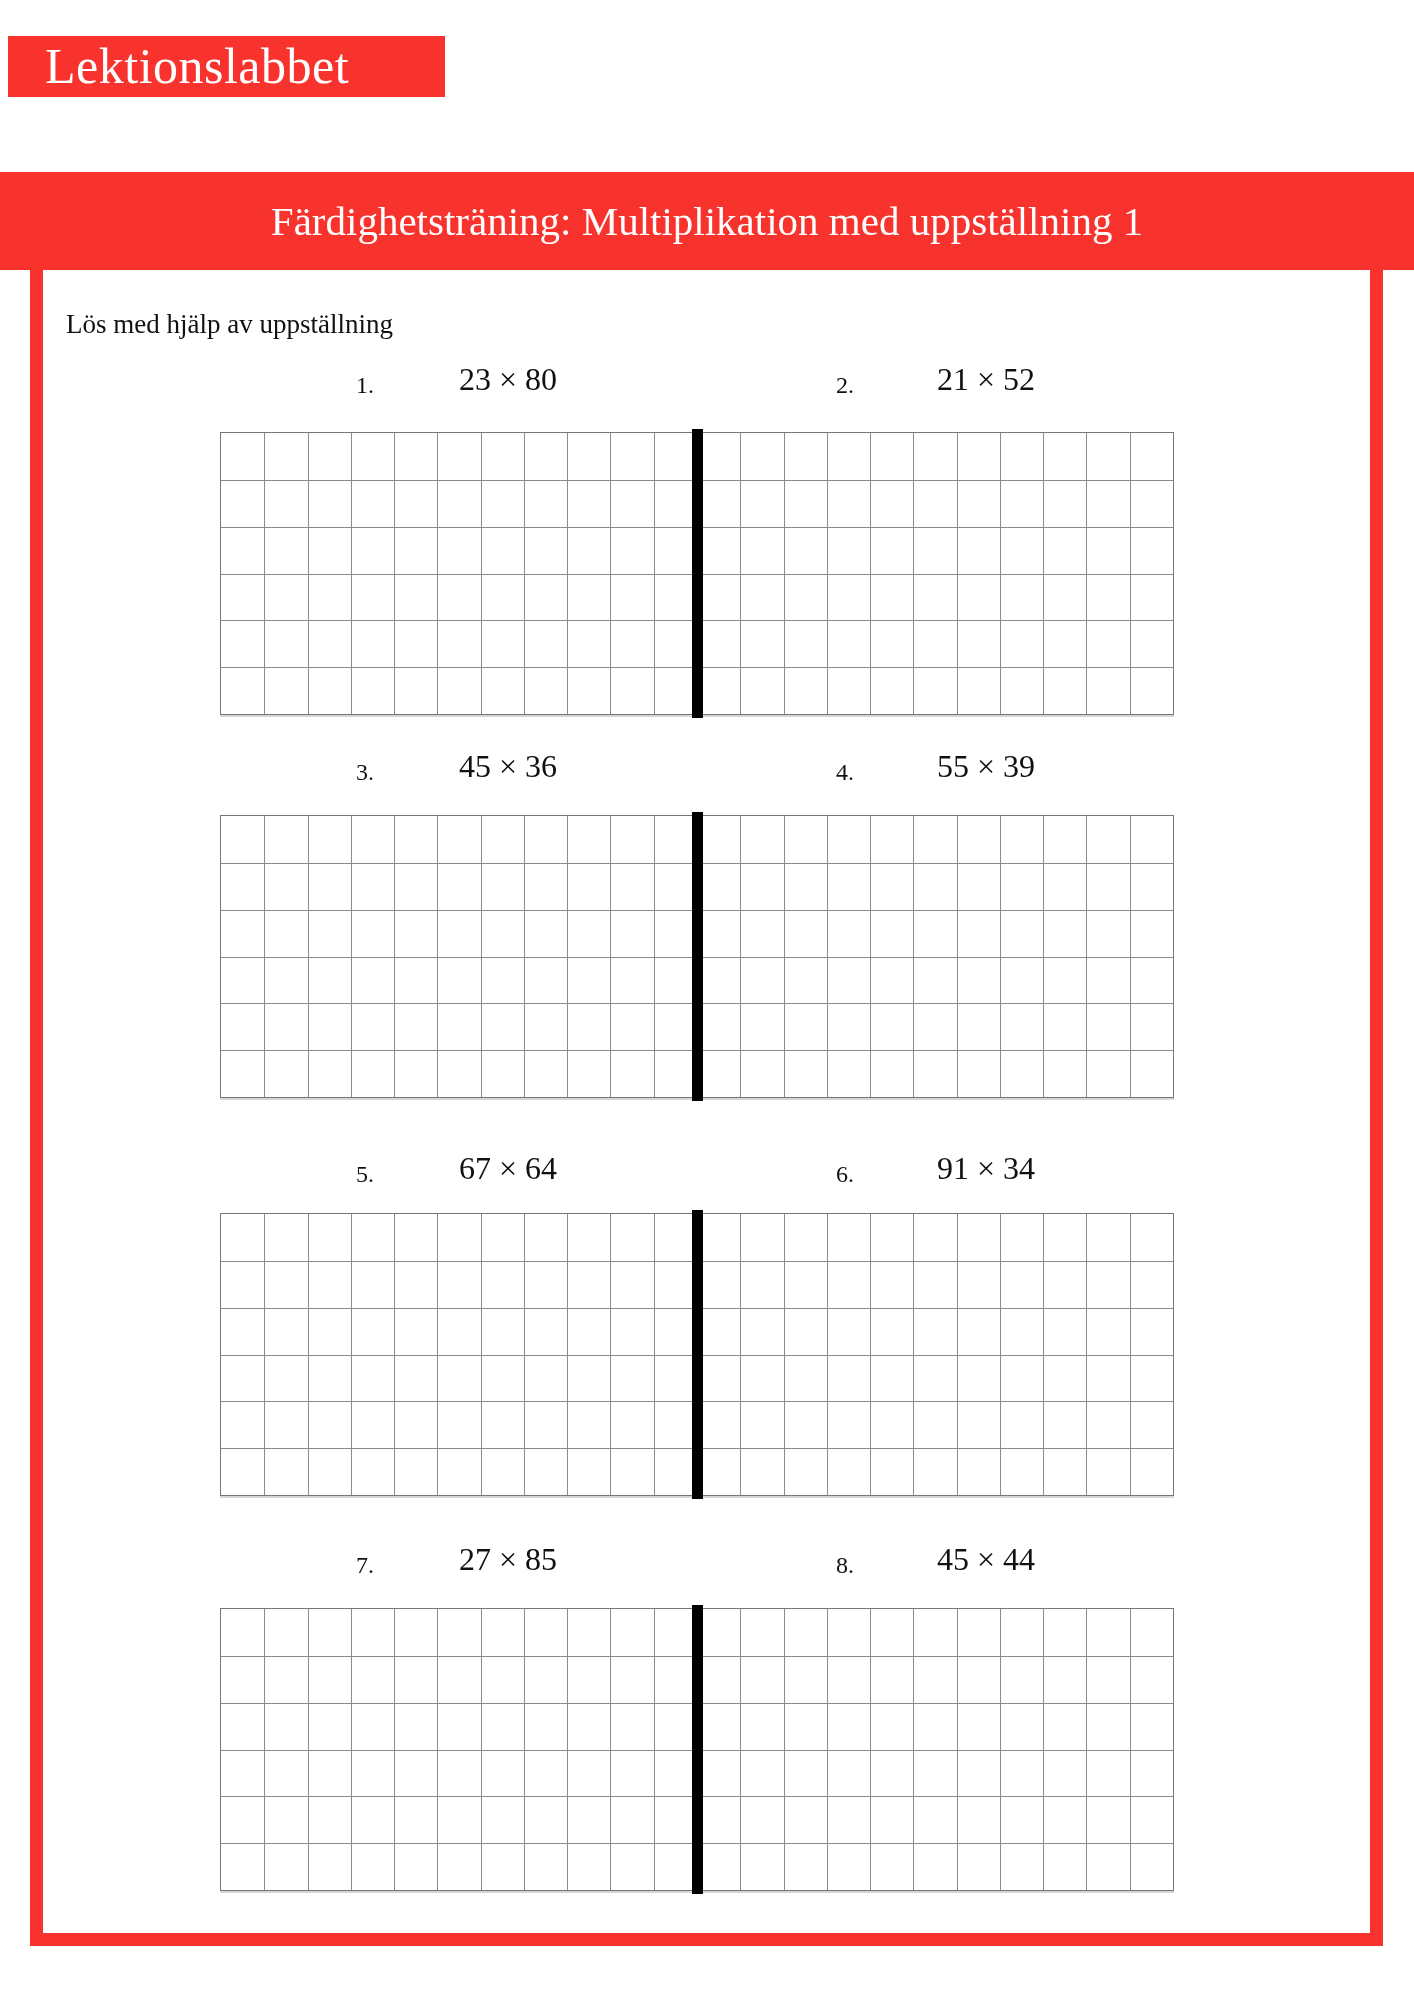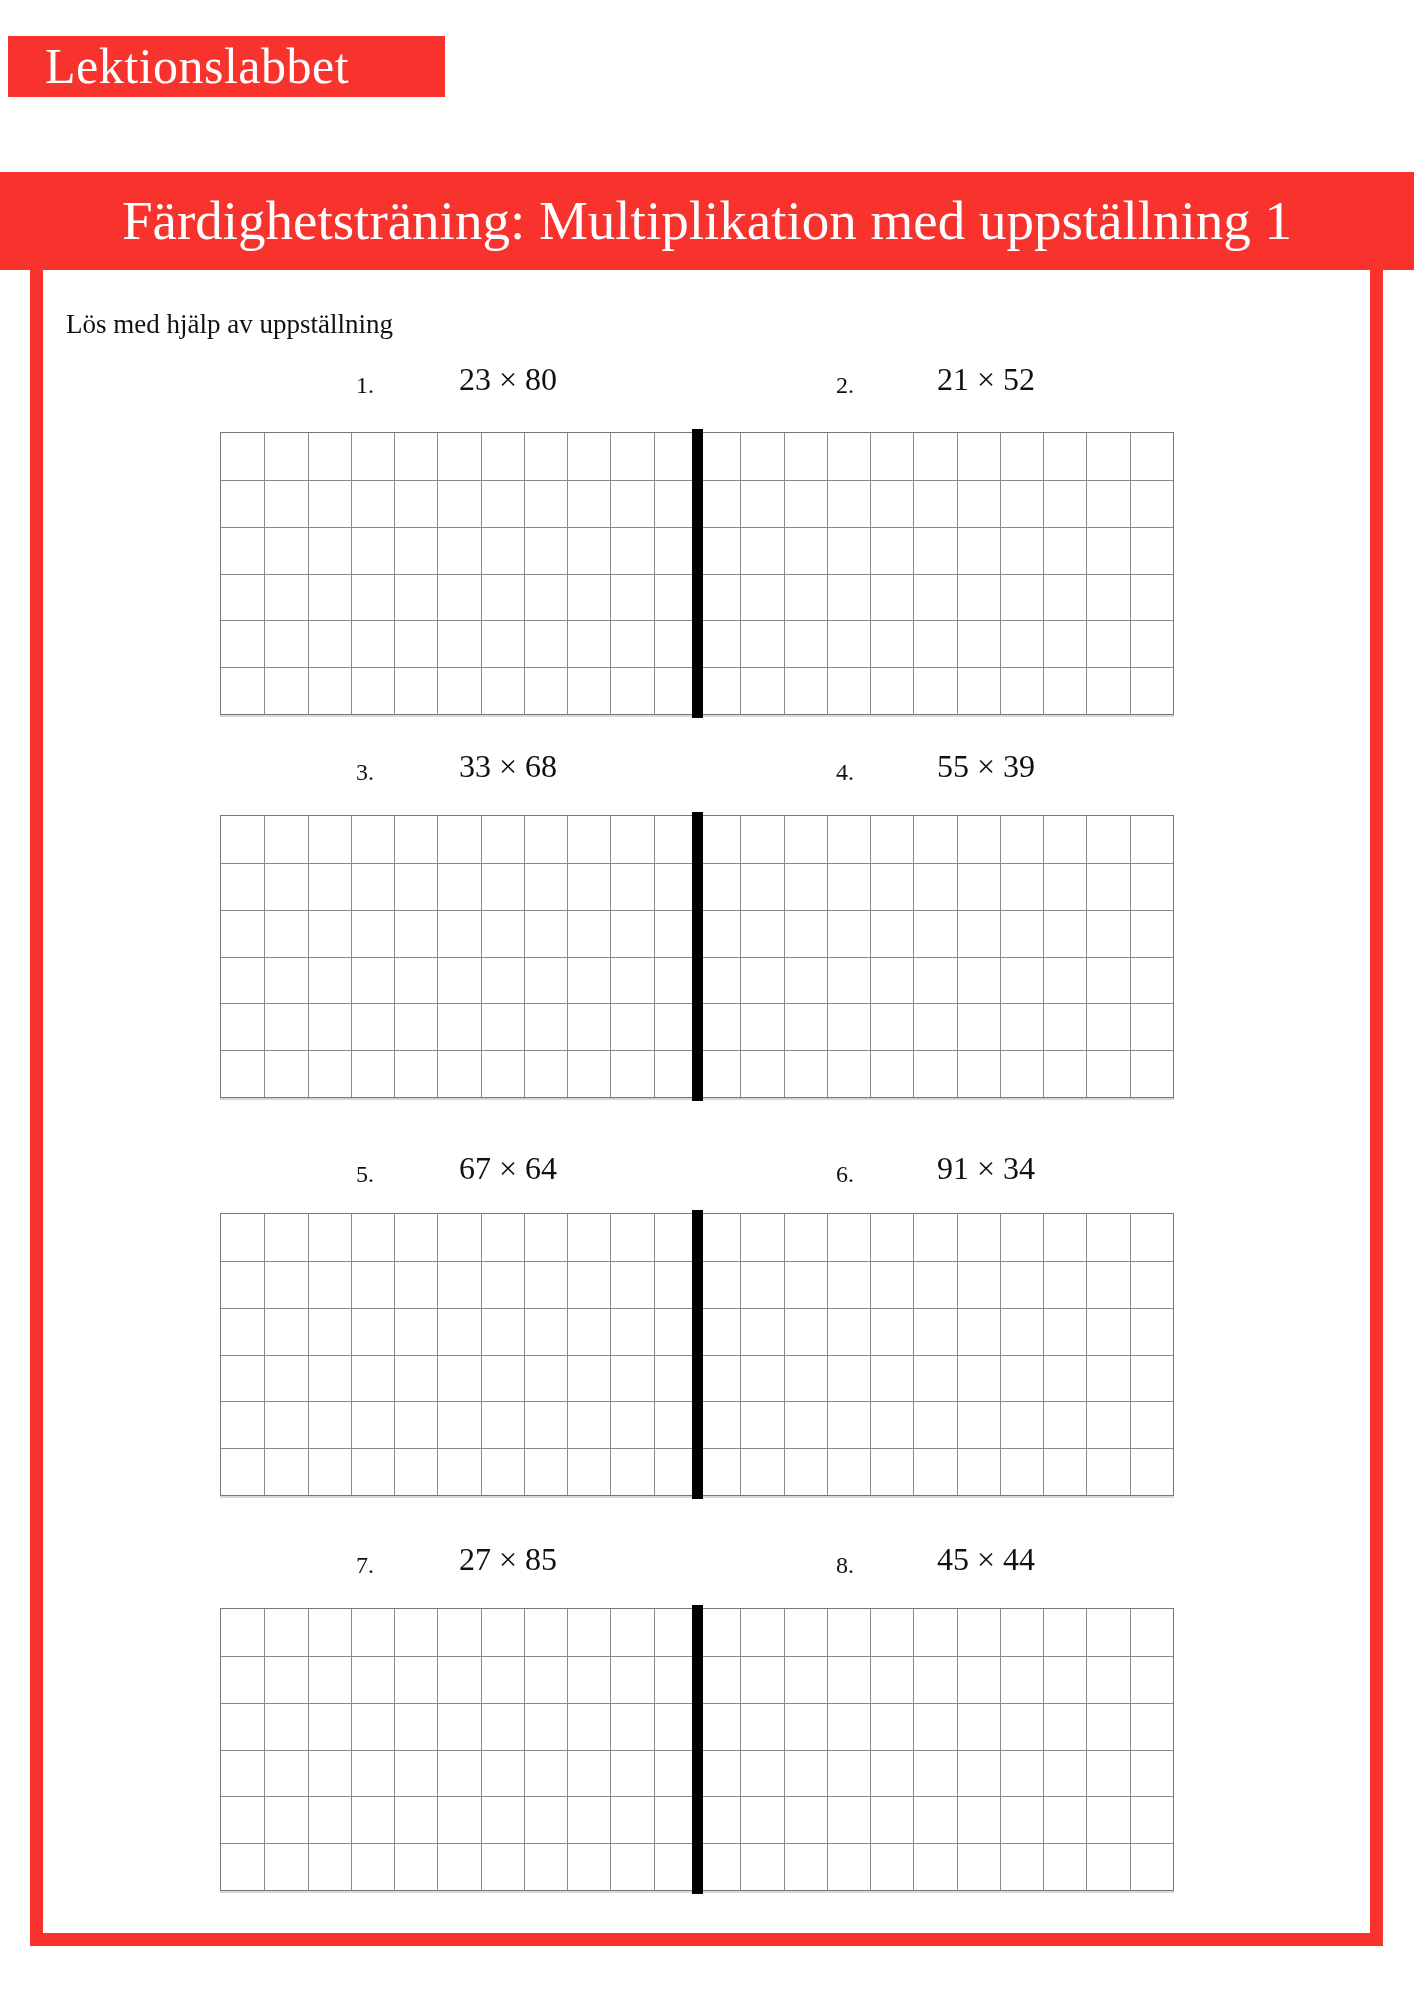--- a/index.html
+++ b/index.html
@@ -19,21 +19,21 @@
   }
   .logo span{
     color:#ffffff;font-size:50px;line-height:60px;letter-spacing:0.5px;
   }
   
   .banner{
     position:absolute;left:0;top:172px;width:1414px;height:98px;
     background:var(--accent);text-align:center;
   }
   .banner h1{
-    margin:0;font-weight:normal;color:#ffffff;font-size:55px;line-height:98px;
+    margin:0;font-weight:normal;color:#ffffff;font-size:41px;line-height:98px;
   }
   
   .frame{
     position:absolute;left:30px;top:270px;width:1353px;height:1676px;
     box-sizing:border-box;
     border-left:13px solid var(--accent);
     border-right:13px solid var(--accent);
     border-bottom:13px solid var(--accent);
   }
   .instruction{
@@ -109,21 +109,21 @@
       <div class="hline" style="top: 50%;"></div>
       <div class="hline" style="top: 66.6667%;"></div>
       <div class="hline" style="top: 83.3333%;"></div>
       <div class="divider" style="left: calc(50% - 5px); background: rgb(0, 0, 0);"></div>
     </div>
 </section>
 
 <section class="prow r2">
   <div class="texts">
     <span class="num nleft">3.</span>
-    <span class="expr eleft">33 × 68</span>
+    <span class="expr eleft">45 × 36</span>
     <span class="num nright">4.</span>
     <span class="expr eright">55 × 39</span>
   </div>
   <div class="grid">
       <div class="vline" style="left: 4.54545%;"></div>
       <div class="vline" style="left: 9.09091%;"></div>
       <div class="vline" style="left: 13.6364%;"></div>
       <div class="vline" style="left: 18.1818%;"></div>
       <div class="vline" style="left: 22.7273%;"></div>
       <div class="vline" style="left: 27.2727%;"></div>

